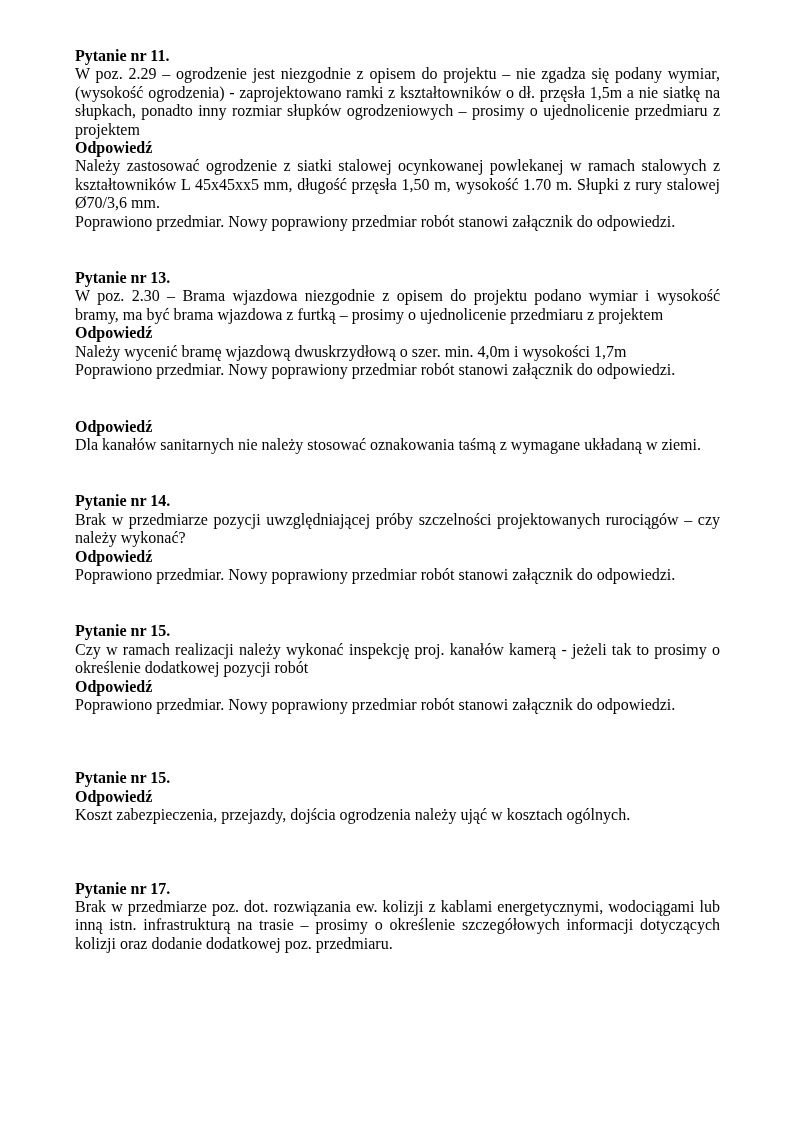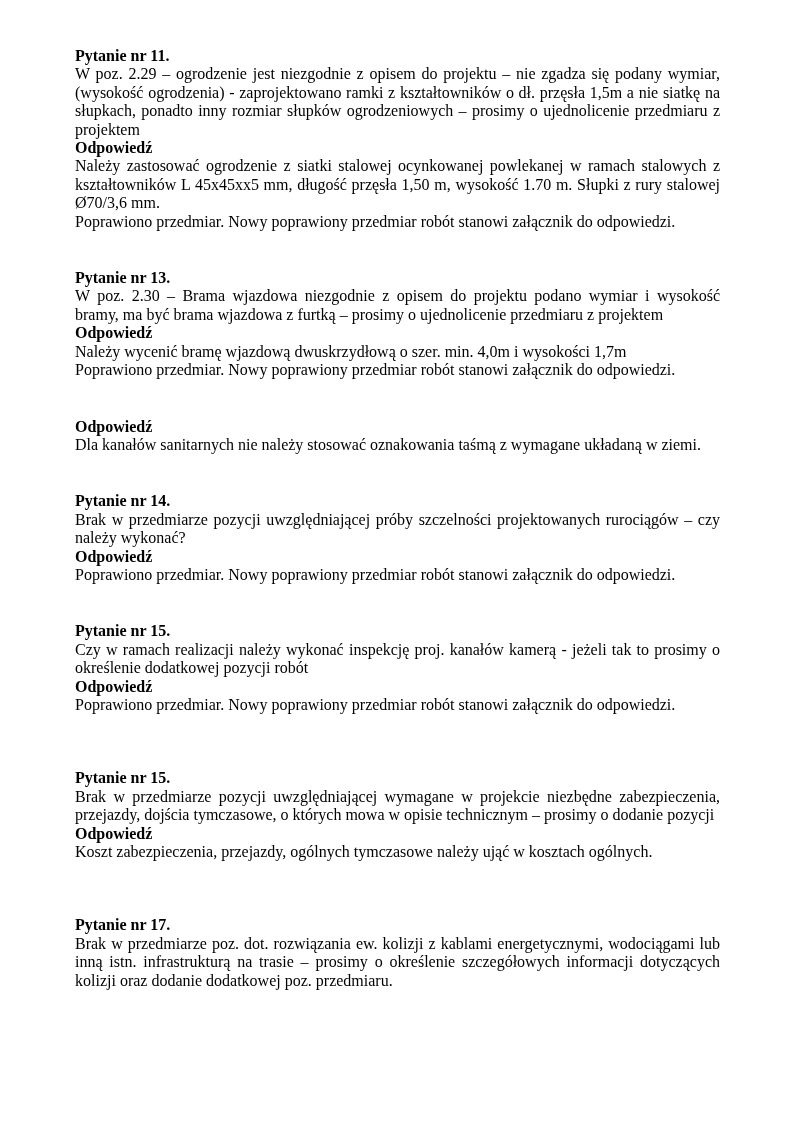--- a/index.html
+++ b/index.html
@@ -90,24 +90,23 @@
     <h2 class="q-heading">Pytanie nr 15.</h2>
     <p class="q-text">Czy w ramach realizacji należy wykonać inspekcję proj.  kanałów kamerą -  jeżeli tak to prosimy o określenie dodatkowej pozycji robót</p>
     <h3 class="a-heading">Odpowiedź</h3>
     <div class="answers">
           <p class="a-text">Poprawiono przedmiar. Nowy poprawiony przedmiar robót stanowi załącznik do odpowiedzi.</p>
         </div>
   </section>
 
   <section class="qa-section">
     <h2 class="q-heading">Pytanie nr 15.</h2>
-    <p class="q-text">Brak w przedmiarze pozycji uwzględniającej wymagane w projekcie niezbędne zabezpieczenia, przejazdy, dojścia tymczasowe, o których mowa w opisie technicznym – prosimy o dodanie pozycji</p>
     <h3 class="a-heading">Odpowiedź</h3>
     <div class="answers">
-          <p class="a-text">Koszt zabezpieczenia, przejazdy, ogólnych tymczasowe należy ująć w kosztach ogólnych.</p>
+          <p class="a-text">Koszt zabezpieczenia, przejazdy, dojścia ogrodzenia należy ująć w kosztach ogólnych.</p>
         </div>
   </section>
 
   <section class="qa-section">
     <h2 class="q-heading">Pytanie nr 17.</h2>
     <p class="q-text">Brak w przedmiarze  poz. dot. rozwiązania ew. kolizji z  kablami energetycznymi, wodociągami lub inną istn. infrastrukturą na trasie – prosimy o określenie szczegółowych informacji dotyczących kolizji oraz dodanie dodatkowej  poz. przedmiaru.</p>
 
   </section>
 </main>
 </div>

